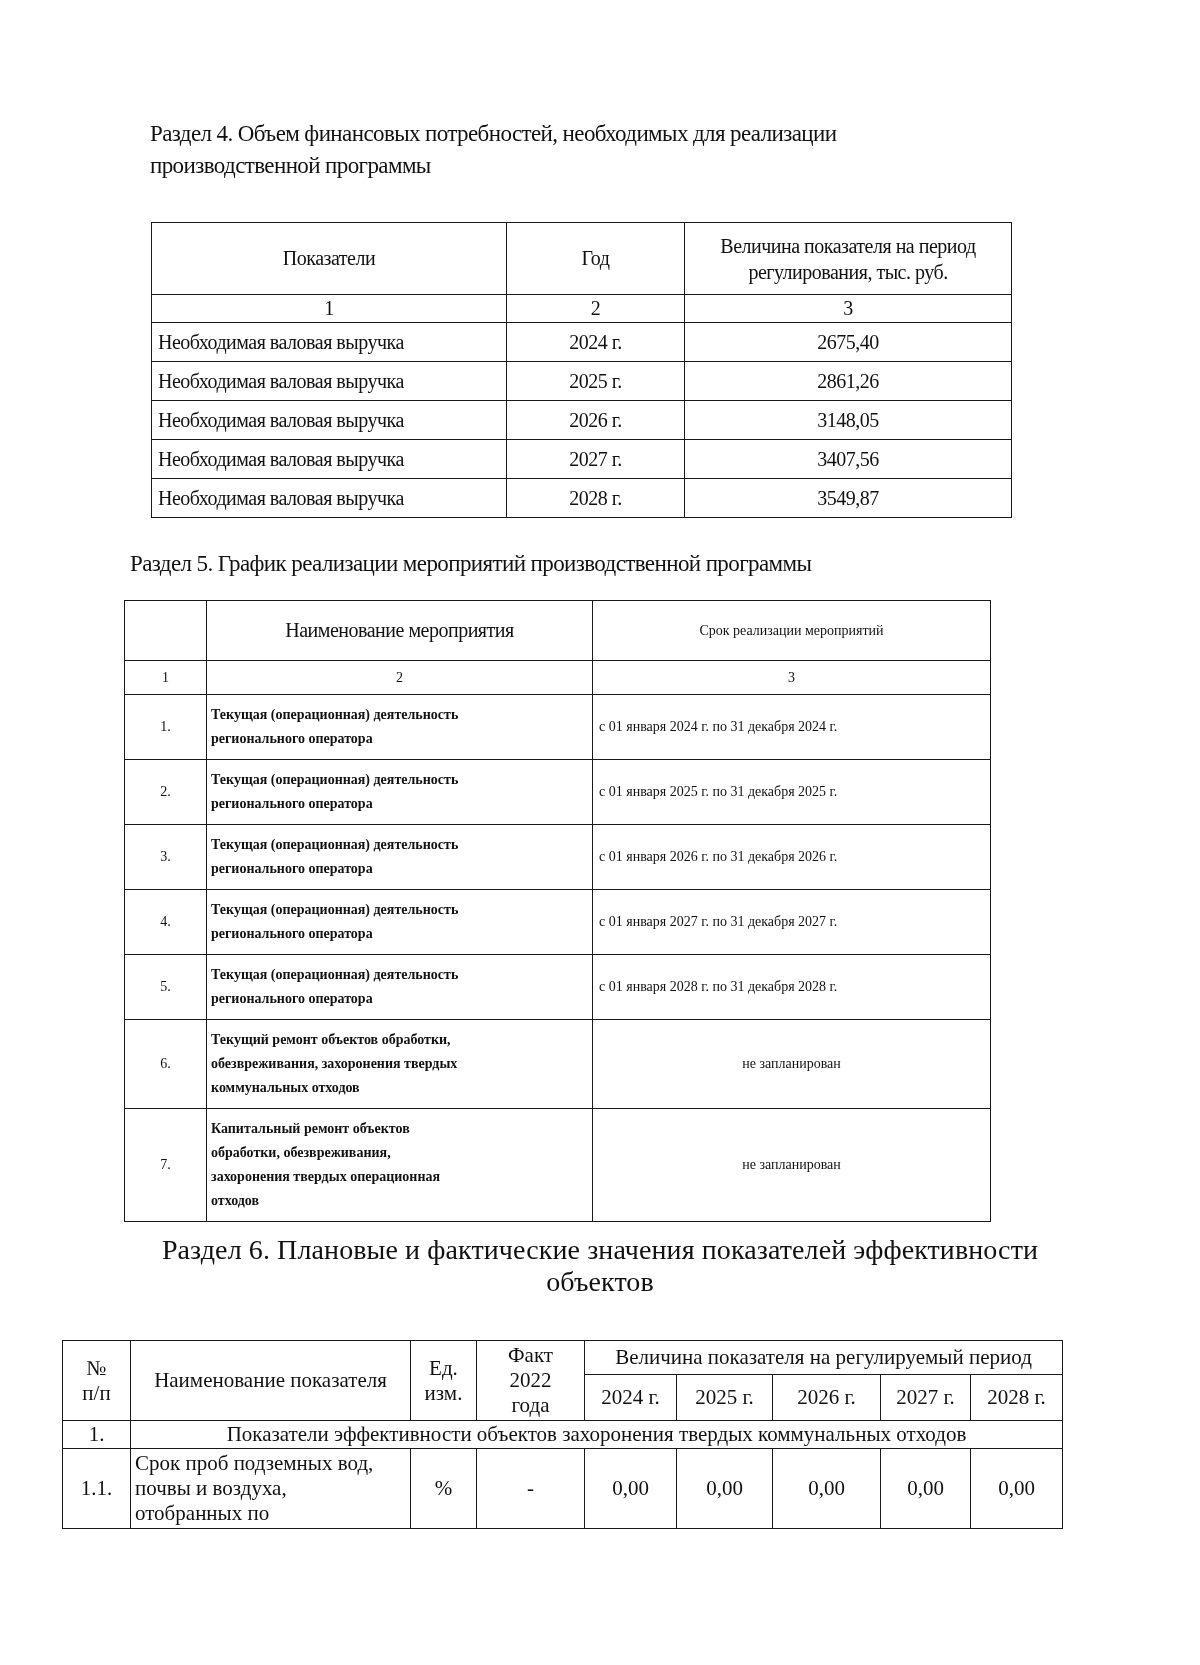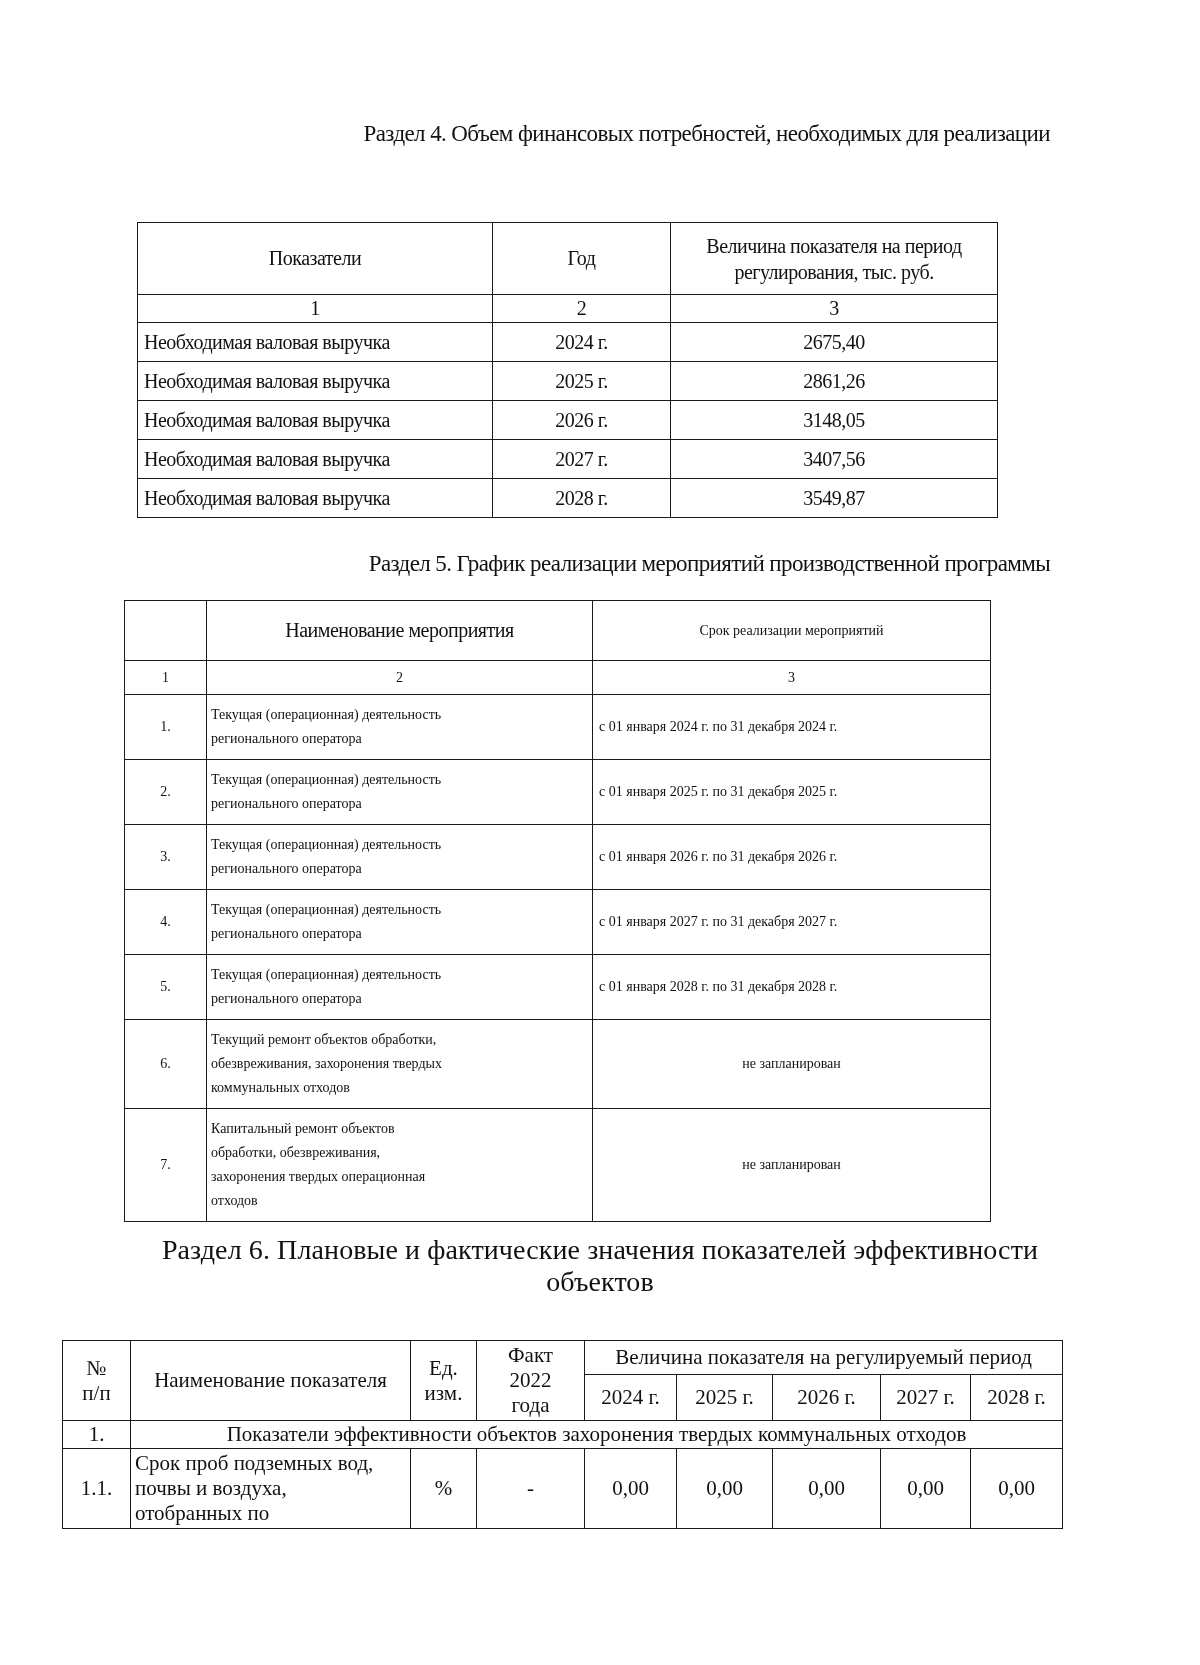--- a/index.html
+++ b/index.html
@@ -1,36 +1,37 @@
 <!DOCTYPE html>
 <html><head>
 <meta charset="utf-8">
 <style>
   html, body { margin: 0; padding: 0; background: #ffffff; }
   body { width: 1200px; height: 1665px; position: relative; overflow: hidden; color: #111; font-family: "Liberation Serif", "DejaVu Serif", serif; }
   .abs { position: absolute; }
-  .title { text-align: right; font-size: 23px; line-height: 32px; letter-spacing: -0.6px; }
+  .title { text-align: left; font-size: 23px; line-height: 32px; letter-spacing: -0.6px; }
   .title2 { text-align: center; font-size: 28px; line-height: 32px; letter-spacing: 0.1px; }
   table { border-collapse: collapse; position: absolute; table-layout: fixed; }
   td { border: 1.6px solid #1a1a1a; padding: 0 6px; vertical-align: middle; }
   .c { text-align: center; }
   .t4 td { font-size: 20px; letter-spacing: -0.5px; }
   .t5 td { font-size: 14px; }
   .t5 td.cond { font-size: 20px; letter-spacing: -0.5px; }
-  .t5 td.l { line-height: 24px; padding: 8px 4px; }
+  .t5 td.l { line-height: 24px; padding: 8px 4px; font-weight: bold; }
   .t6 td { font-size: 21px; line-height: 25px; padding: 0 4px; }
 </style>
 </head>
 <body>
 
 <div class="abs title" style="left:150px; top:118px; width:900px;">
   <div>Раздел 4. Объем финансовых потребностей, необходимых для реализации</div>
+  <div>производственной программы</div>
 </div>
 
-<table class="t4" style="left:137px; top:222px; width:860px;">
+<table class="t4" style="left:151px; top:222px; width:860px;">
   <colgroup>
       <col style="width:355px">
       <col style="width:178px">
       <col style="width:327px">
     </colgroup>
   <tbody>
       <tr style="height:72px">
     <td class="c">Показатели</td>
     <td class="c">Год</td>
     <td class="c" style="line-height:26px">

